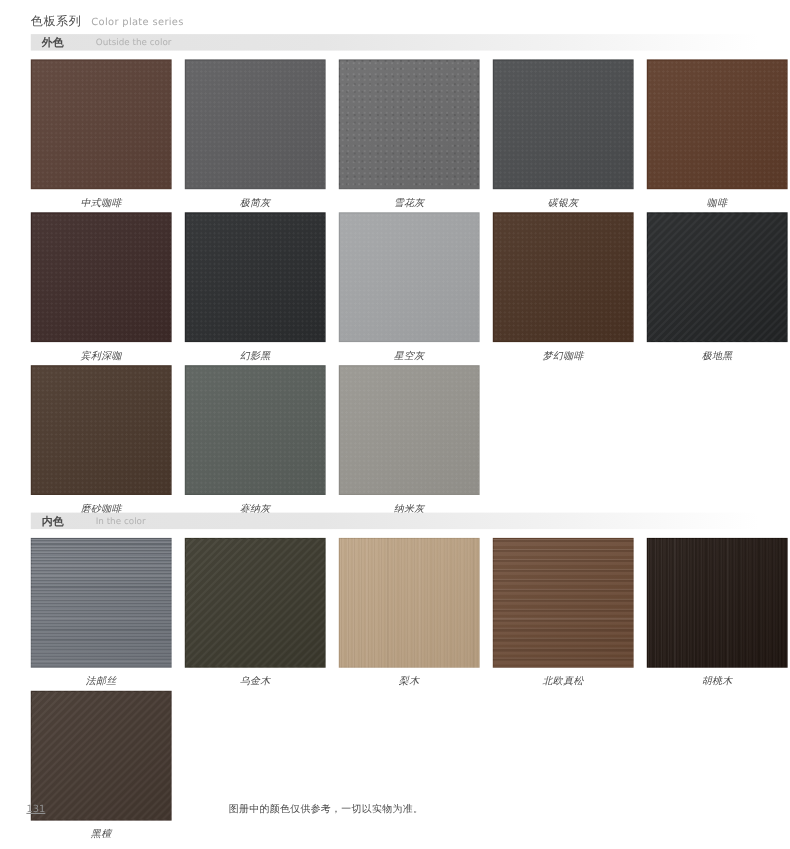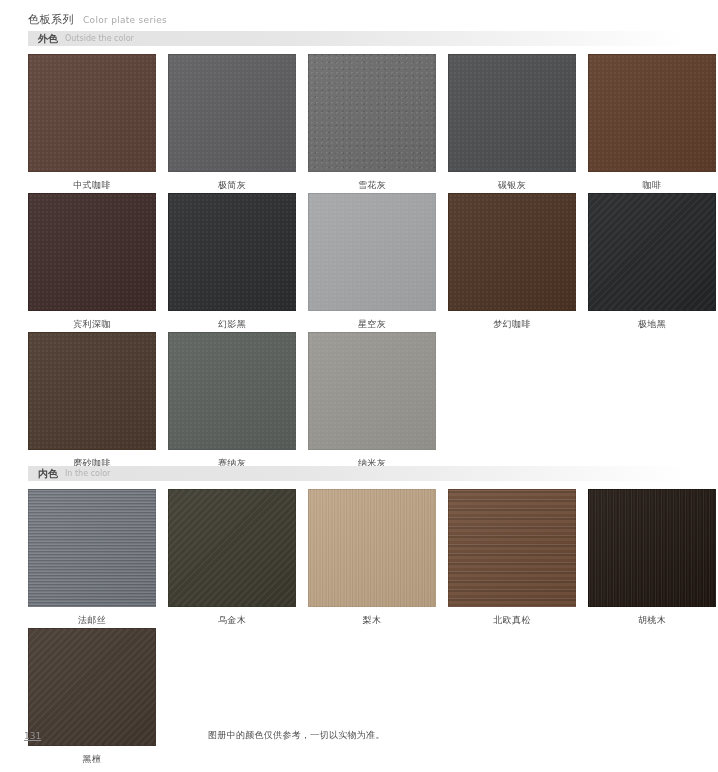--- a/index.html
+++ b/index.html
@@ -20,25 +20,25 @@
   .title-cn { font-size: 11px; color: #4a4a4a; letter-spacing: .5px; }
   .title-en { font-size: 9px; color: #a9a9a9; letter-spacing: .3px; text-align: right; }
 
   
   .band {
     position: absolute; left: 28px; width: 662px; height: 15px;
     background: linear-gradient(to right, #e2e2e2 0%, #e6e6e6 40%, #f2f2f2 72%, #ffffff 100%);
     display: flex; align-items: center; padding-left: 10px; gap: 7px;
   }
   .band-cn { font-size: 10px; color: #4a4a4a; font-weight: bold; }
-  .band-en { font-size: 8px; color: #b3b3b3; }
+  .band-en { font-size: 8px; color: #b3b3b3; margin-left: 22px; }
 
   
   .row { position: absolute; left: 28px; display: flex; gap: 12px; }
-  .cell { width: 128px; }
+  .cell { width: 128px; font-style: italic; }
   .chip {
     width: 128px; height: 118px;
     border: 1px solid rgba(0,0,0,.07);
     position: relative; overflow: hidden;
   }
   .chip::after {
     content: ""; position: absolute; inset: 0;
     background: linear-gradient(to bottom right, rgba(255,255,255,.06), rgba(0,0,0,.05));
     pointer-events: none;
   }

